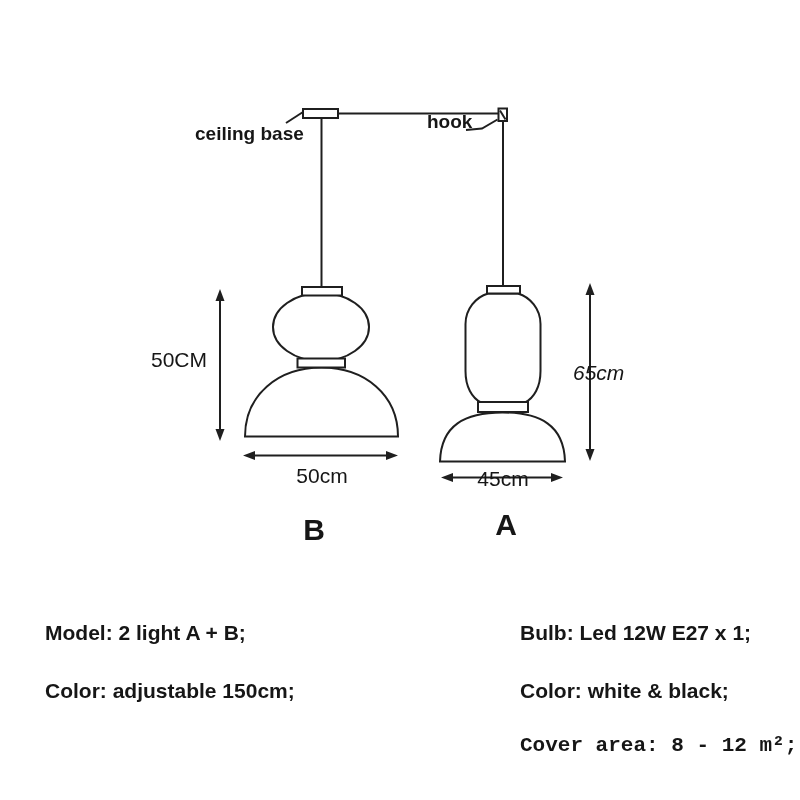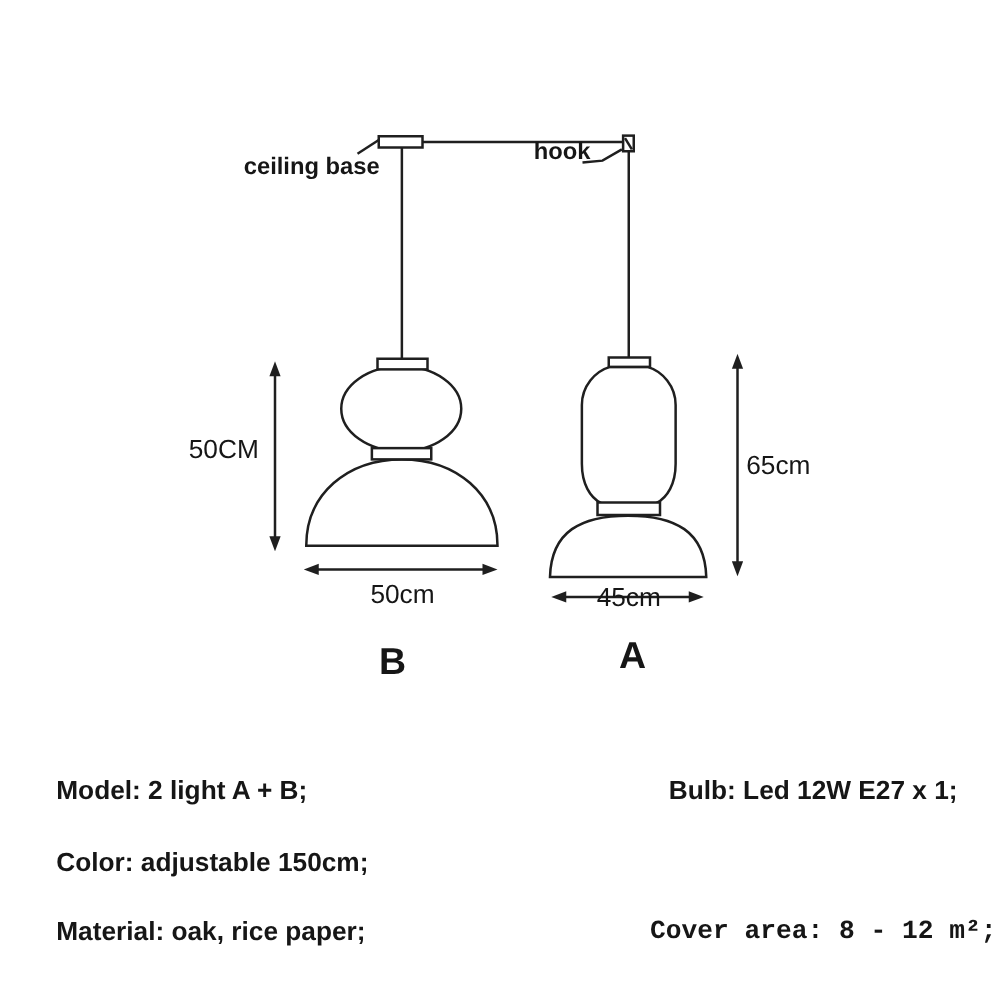--- a/index.html
+++ b/index.html
@@ -65,25 +65,25 @@
     <line x1="449" y1="477.5" x2="555" y2="477.5" stroke="currentColor" stroke-width="2"></line>
     <polygon points="441,477.5 453,473 453,482" fill="currentColor"></polygon>
     <polygon points="563,477.5 551,473 551,482" fill="currentColor"></polygon>
   </svg>
 
   <div class="lbl callout" style="left:195px; top:124px;">ceiling base</div>
   <div class="lbl callout" style="left:427px; top:112px;">hook</div>
 
   <div class="lbl dim" style="left:151px; top:349px;">50CM</div>
   <div class="lbl dim center" style="left:322px; top:465px;">50cm</div>
-  <div class="lbl dim" style="left:597px; top:362px;">65cm</div>
+  <div class="lbl dim" style="left:573px; top:362px;font-style:italic;">65cm</div>
   <div class="lbl dim center" style="left:503px; top:468px;">45cm</div>
 
   <div class="lbl lamp-letter" style="left:314px; top:515px;">B</div>
   <div class="lbl lamp-letter" style="left:506px; top:510px;">A</div>
 
   <div class="spec" style="left:45px;  top:621px;">Model: 2 light A + B;</div>
   <div class="spec" style="left:45px;  top:679px;">Color: adjustable 150cm;</div>
-  <div class="spec" style="left:45px;  top:734px;">Material: oak, rice paper;</div>
-  <div class="spec" style="left:520px; top:621px;margin-left:15px;">Bulb: Led 12W E27 x 1;</div>
+  <div class="spec" style="left:520px; top:621px;">Bulb: Led 12W E27 x 1;</div>
+  <div class="spec" style="left:520px; top:679px;">Color: white &amp; black;</div>
   <div class="spec" style="left:520px; top:734px;font-family:Liberation Mono, monospace;">Cover area: 8 - 12 m²;</div>
 
 </div>
 
 </body></html>

